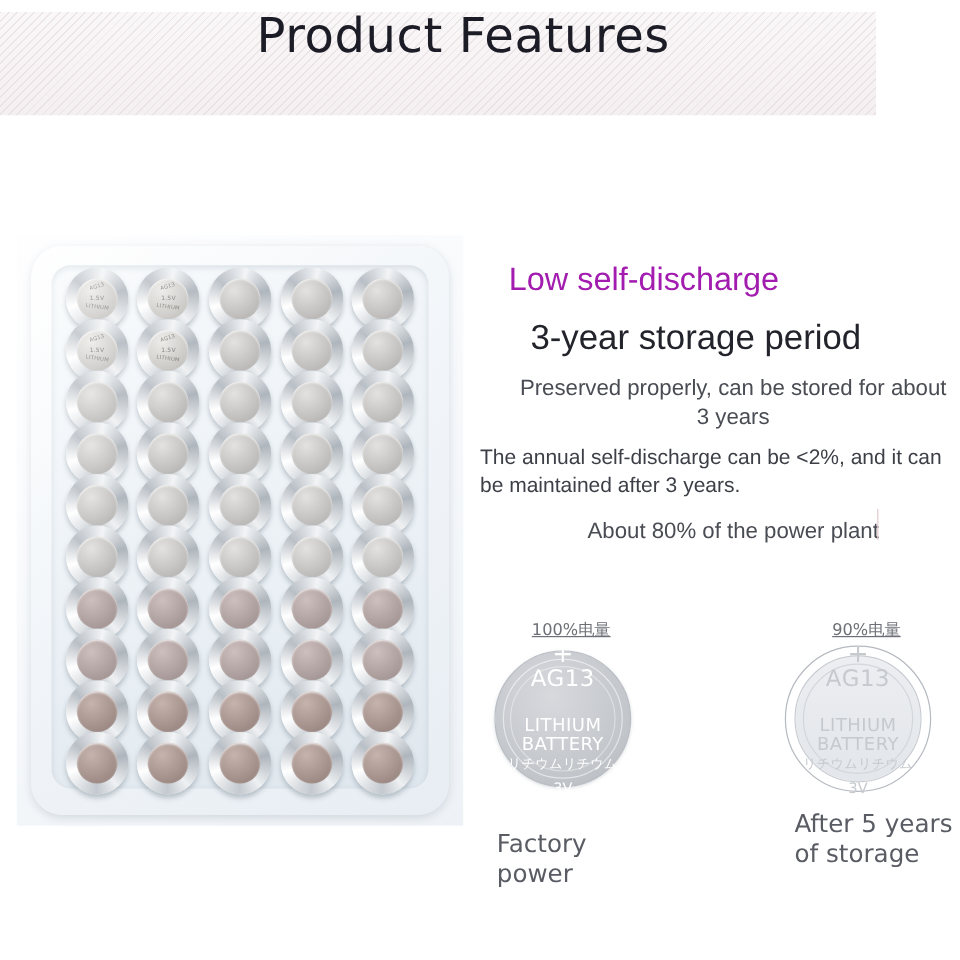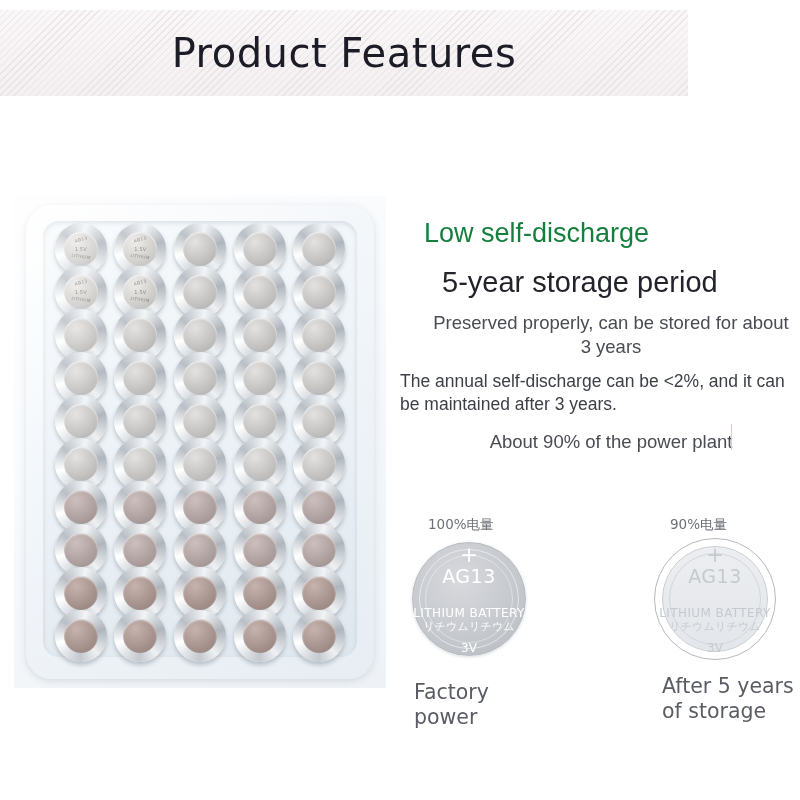--- a/index.html
+++ b/index.html
@@ -11,21 +11,21 @@
   .page{position:relative;width:800px;height:800px;overflow:hidden;}
 
   
   .header{
     position:absolute;left:0;top:10px;width:688px;height:86px;
     background:
       repeating-linear-gradient(135deg,
         rgba(225,216,218,.55) 0px, rgba(225,216,218,.55) 1px,
         rgba(250,247,248,0) 1px, rgba(250,247,248,0) 5px),
       linear-gradient(180deg,#faf7f8 0%,#f7f3f4 55%,#f4eff0 100%);
-    display:flex;align-items:center;justify-content:center;
+    display:flex;align-items:flex-start;justify-content:center;padding-left:42px;
   }
   .header-title{
     font-size:40px;color:#1c1c26;letter-spacing:.5px;
     font-weight:400;line-height:1;
     font-family:"DejaVu Sans","Liberation Sans",sans-serif;
   }
 
   
   .tray-photo{
     position:absolute;left:14px;top:196px;width:372px;height:492px;
@@ -89,21 +89,21 @@
   .cell.printed .mark i.b{top:13px;font-size:5px;}
   .cell.printed .mark i.c{top:21px;transform:rotate(8deg);}
   .tray-gloss{
     position:absolute;left:0;top:0;width:372px;height:492px;pointer-events:none;
     background:linear-gradient(118deg,rgba(255,255,255,.40) 0%,rgba(255,255,255,0) 34%);
   }
 
   
   .col{position:absolute;left:398px;top:200px;width:396px;}
   .h-red{
-    color:#15803d;font-size:27px;line-height:1.15;margin:18px 0 0 26px;
+    color:#a21caf;font-size:27px;line-height:1.15;margin:18px 0 0 26px;
     font-weight:400;
   }
   .h-dark{
     color:#23242b;font-size:29px;line-height:1.15;margin:17px 0 0 44px;
     font-weight:400;
   }
   .p-indent{
     color:#4a4c54;font-size:18.5px;line-height:1.30;margin:12px 0 0 30px;text-align:center;
   }
   .p-wide{
@@ -114,36 +114,37 @@
   }
   .hairline{
     position:absolute;left:731px;top:424px;width:1px;height:26px;
     background:#e3c9cd;
   }
 
   
   .diagram{position:absolute;left:398px;top:516px;width:396px;height:250px;}
   .bat{position:absolute;}
   .bat .cap{
-    position:absolute;left:16px;right:0;top:0;text-align:left;
+    position:absolute;left:16px;right:0;top:0;text-align:center;
     font-size:13.5px;color:#6e7078;
     font-family:"DejaVu Sans","Liberation Sans",sans-serif;
+    text-decoration:underline;
   }
   .coin{
     position:absolute;border-radius:50%;
     display:flex;flex-direction:column;align-items:center;justify-content:center;
     font-family:"DejaVu Sans","Liberation Sans",sans-serif;
   }
   .coin .ring{
     position:absolute;border-radius:50%;left:50%;top:50%;transform:translate(-50%,-50%);
   }
   .coin .txt{position:relative;text-align:center;line-height:1.05;}
   .coin .plus{font-size:21px;font-weight:400;margin-bottom:1px;}
   .coin .model{font-size:19px;letter-spacing:.5px;}
-  .coin .lith{font-size:12px;letter-spacing:.4px;margin-top:20px;}
+  .coin .lith{font-size:15px;letter-spacing:.4px;margin-top:20px;}
   .coin .jp{font-size:11px;letter-spacing:.2px;margin-top:2px;}
   .coin .volt{font-size:12px;margin-top:9px;}
 
   
   .bat-full .coin{
     left:0;top:26px;width:112px;height:112px;
     background:radial-gradient(circle at 42% 34%,#d7d9dd,#c2c5ca 68%,#b2b6bc 100%);
     border:1px solid #b9bdc3;
     box-shadow:0 1px 3px rgba(150,158,170,.35);
     color:#ffffff;
@@ -162,21 +163,21 @@
     width:104px;height:104px;border-radius:50%;
     background:linear-gradient(180deg,#eceef1 0%,#e3e6ea 100%);
   }
   .bat-part .ring.r1{width:104px;height:104px;border:1px solid #c8ccd2;}
   .bat-part .ring.r2{width:90px;height:90px;border:1px solid #d3d7dc;}
 
   .foot{
     position:absolute;font-size:20.5px;color:#5a5c64;line-height:1.22;
     font-family:"DejaVu Sans","Liberation Sans",sans-serif;
   }
-  .foot-left{left:16px;top:164px;width:140px;}
+  .foot-left{left:16px;top:175px;width:140px;}
   .foot-right{left:264px;top:158px;width:140px;}
 </style>
 </head>
 <body>
 
 <div class="page">
 
   <div class="header">
     <div class="header-title">Product Features</div>
   </div>
@@ -406,24 +407,24 @@
               <div class="top"></div>
             </div>
           </div>
       </div>
     </div>
     <div class="tray-gloss"></div>
   </div>
 
   <div class="col">
     <div class="h-red">Low self-discharge</div>
-    <div class="h-dark">5-year storage period</div>
+    <div class="h-dark">3-year storage period</div>
     <div class="p-indent">Preserved properly, can be stored for about 3 years</div>
     <div class="p-wide">The annual self-discharge can be &lt;2%, and it can be maintained after 3 years.</div>
-    <div class="p-indent">About 90% of the power plant</div>
+    <div class="p-indent">About 80% of the power plant</div>
   </div>
   <div class="hairline"></div>
 
   <div class="diagram">
 
     <div class="bat bat-full" style="left:14px;top:0;width:112px;">
       <div class="cap">100%电量</div>
       <div class="coin">
         <div class="ring r1"></div>
         <div class="ring r2"></div>

